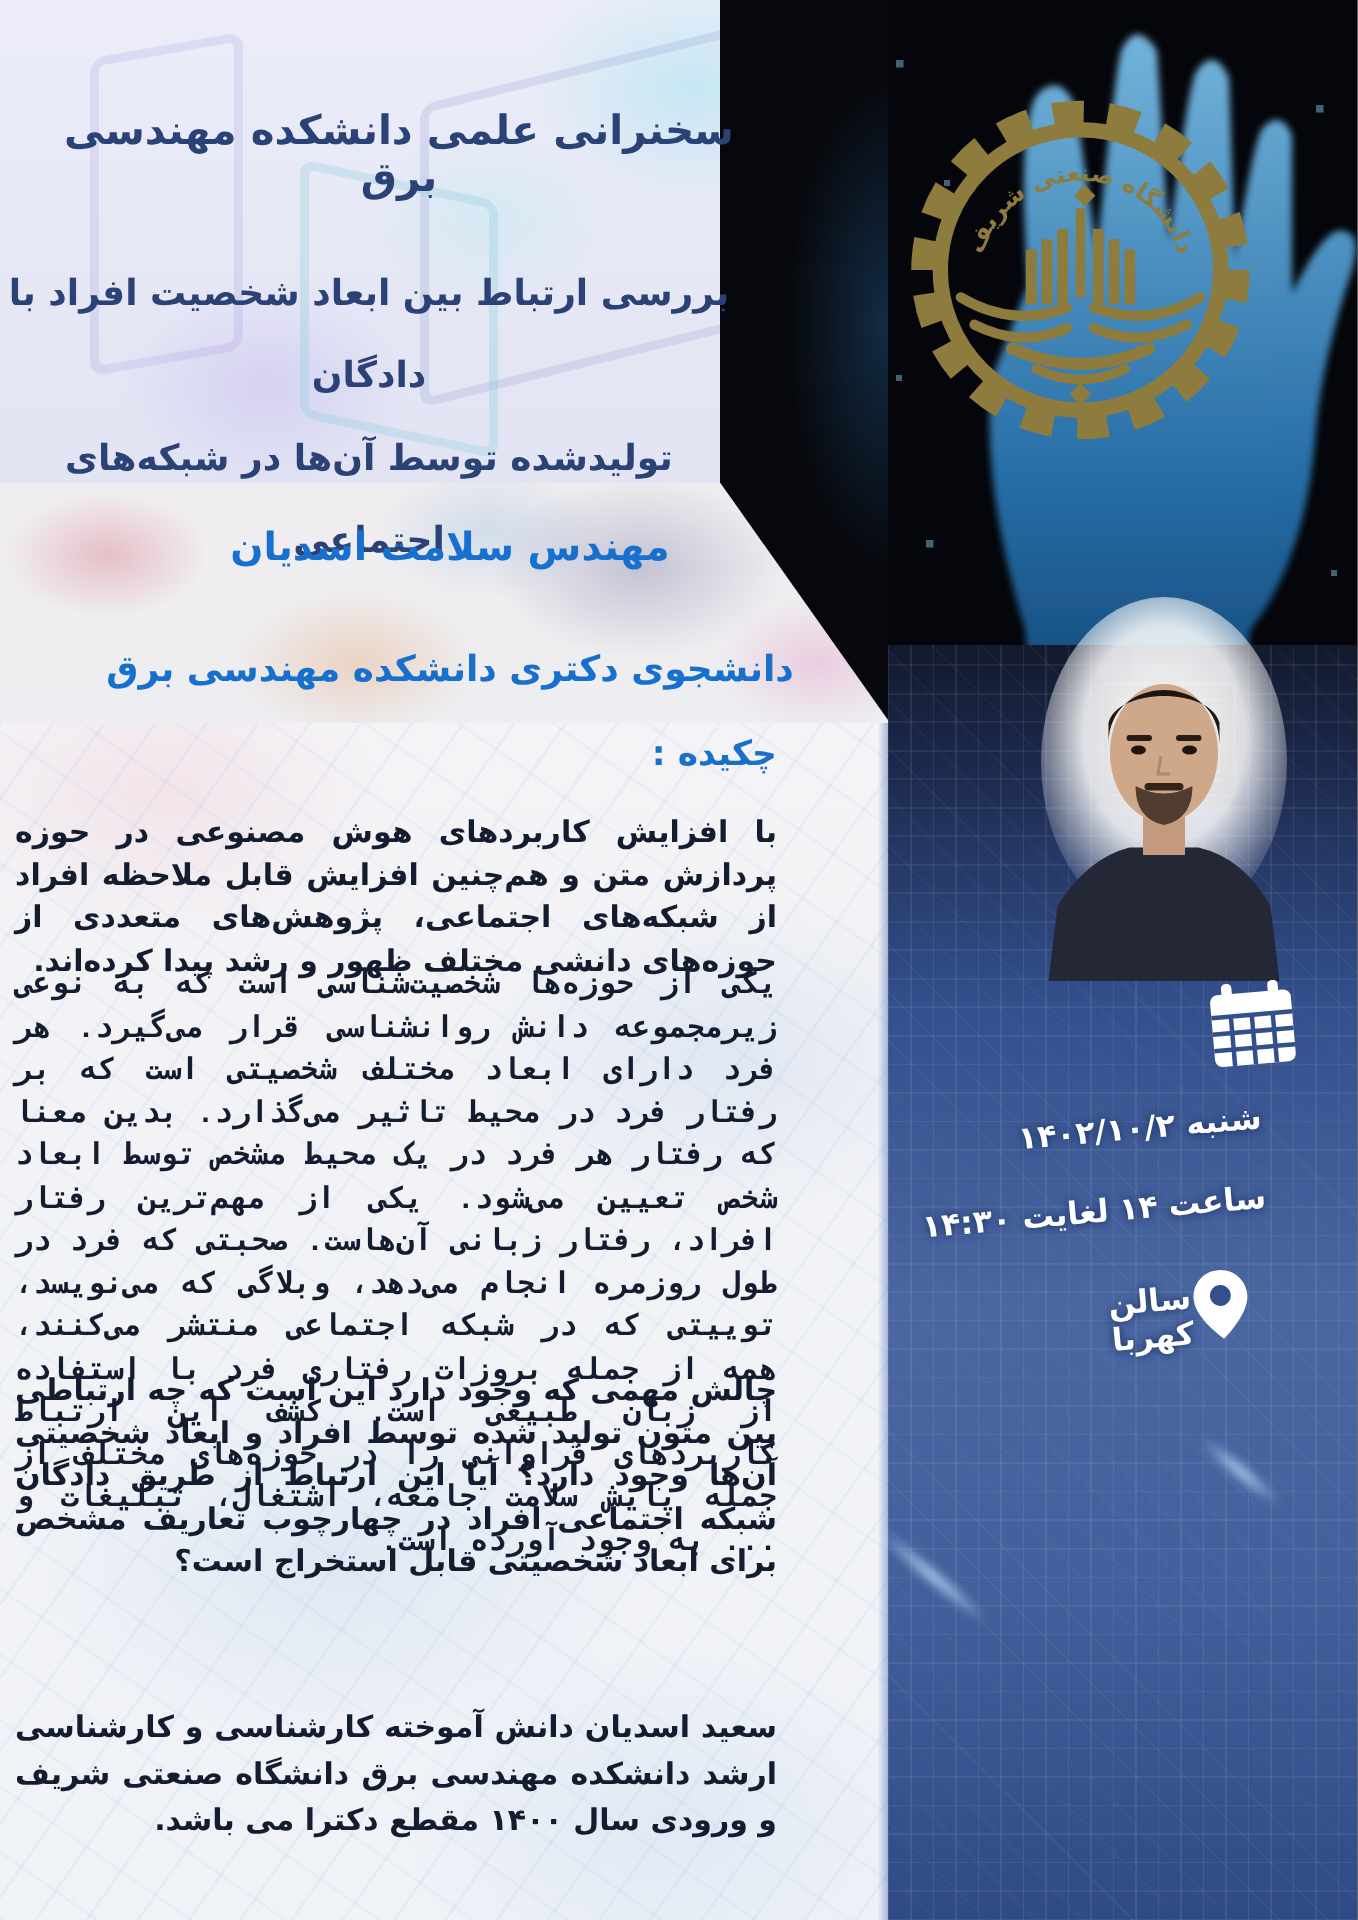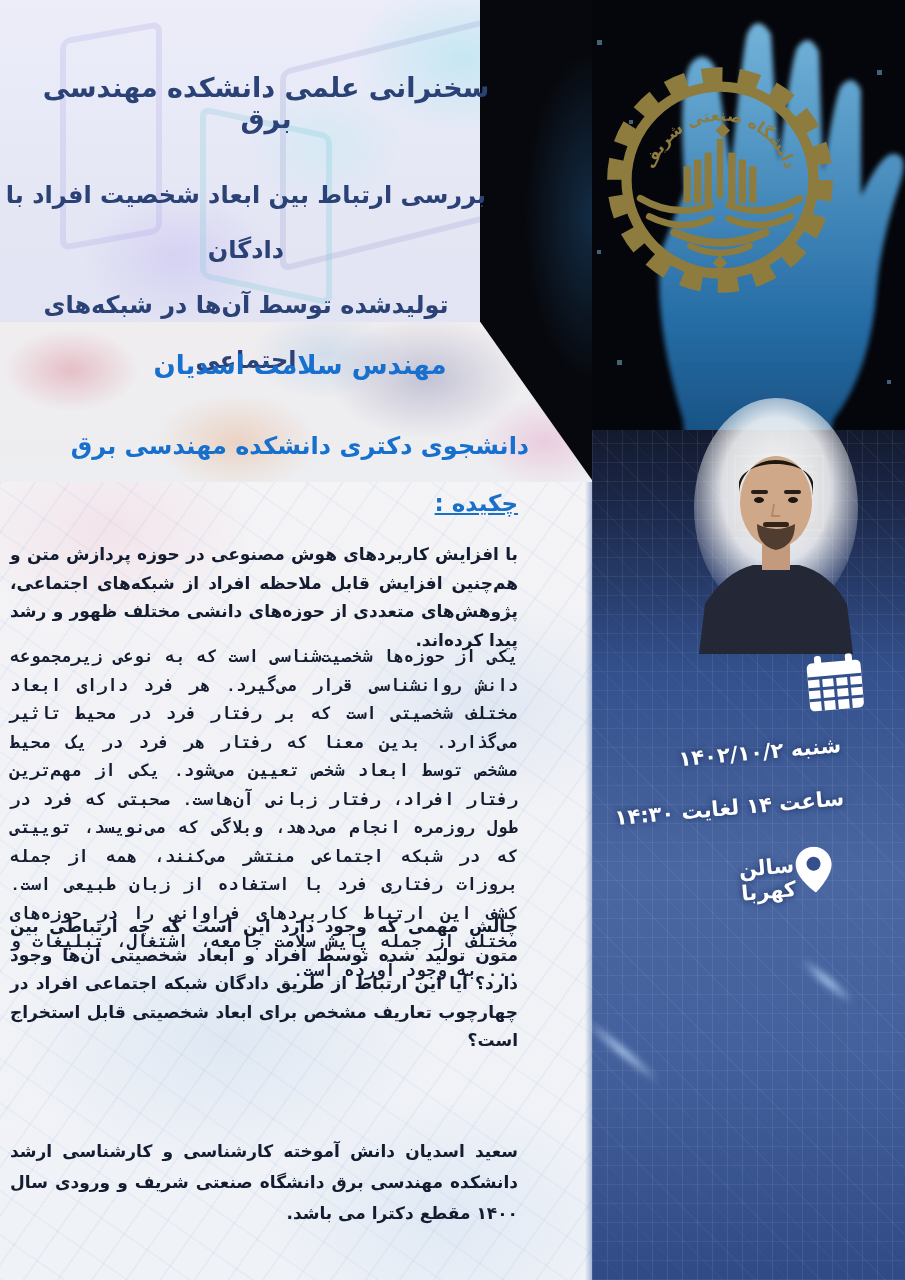--- a/index.html
+++ b/index.html
@@ -53,25 +53,25 @@
   
   .page-title{position:absolute;left:0;top:72px;width:484px;text-align:center;
     font-size:27px;font-weight:bold;color:#2b4277;letter-spacing:-.3px;margin-left:24px;}
   .subtitle{position:absolute;left:0;top:168px;width:492px;text-align:center;
     font-size:24px;font-weight:bold;color:#2b4277;line-height:55px;}
   .speaker-name{position:absolute;left:0;top:350px;width:600px;text-align:center;
     font-size:26px;font-weight:bold;color:#176fce;}
   .speaker-role{position:absolute;left:0;top:408px;width:600px;text-align:center;
     font-size:24px;font-weight:bold;color:#176fce;margin-top:24px;}
   .section-heading{position:absolute;left:10px;width:508px;text-align:right;
-    font-size:23px;font-weight:bold;color:#1a6fc9;text-decoration:underline;}
+    font-size:23px;font-weight:bold;color:#1a6fc9;}
   .h-abstract{top:490px;}
   .h-bio{top:1062px;}
   .para{position:absolute;left:10px;width:508px;text-align:justify;
-    font-size:17px;font-weight:bold;line-height:28.5px;color:#141c30;}
+    font-size:20px;font-weight:bold;line-height:28.5px;color:#141c30;}
   .p1{top:540px;}
   .p2{top:644px;font-family:Liberation Mono, monospace;}
   .p3{top:912px;}
   .bio-text{top:1120px;line-height:31px;margin-top:16px;}
   
   .right-col{position:absolute;left:592px;top:0;width:313px;height:1280px;background:#0a0d16;}
   .right-top{position:absolute;left:0;top:0;width:313px;height:450px;background:#05060b;overflow:hidden;}
   .right-bottom{
     position:absolute;left:0;top:430px;width:313px;height:850px;
     background:linear-gradient(180deg,#131a2e 0%,#1d2a4e 10%,#33508c 28%,#4a67a2 52%,#44609c 74%,#2f4a85 100%);

